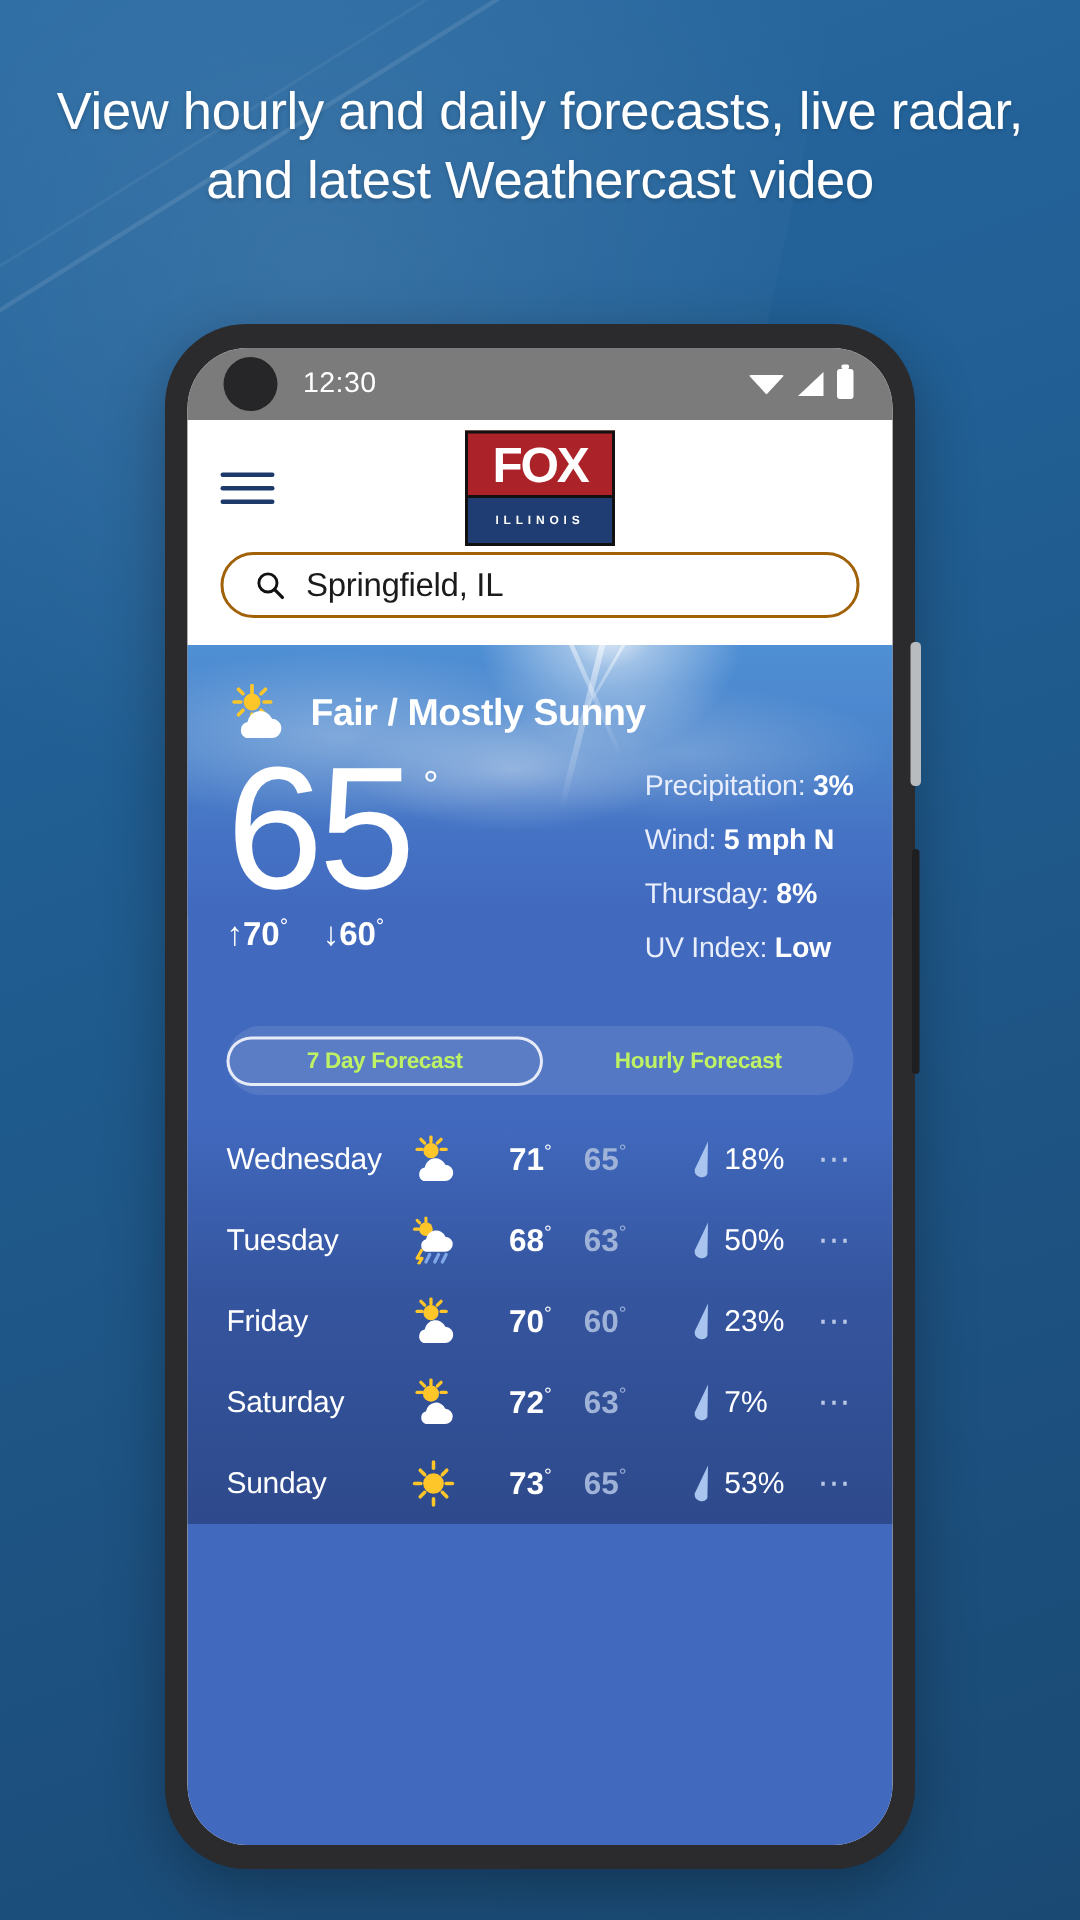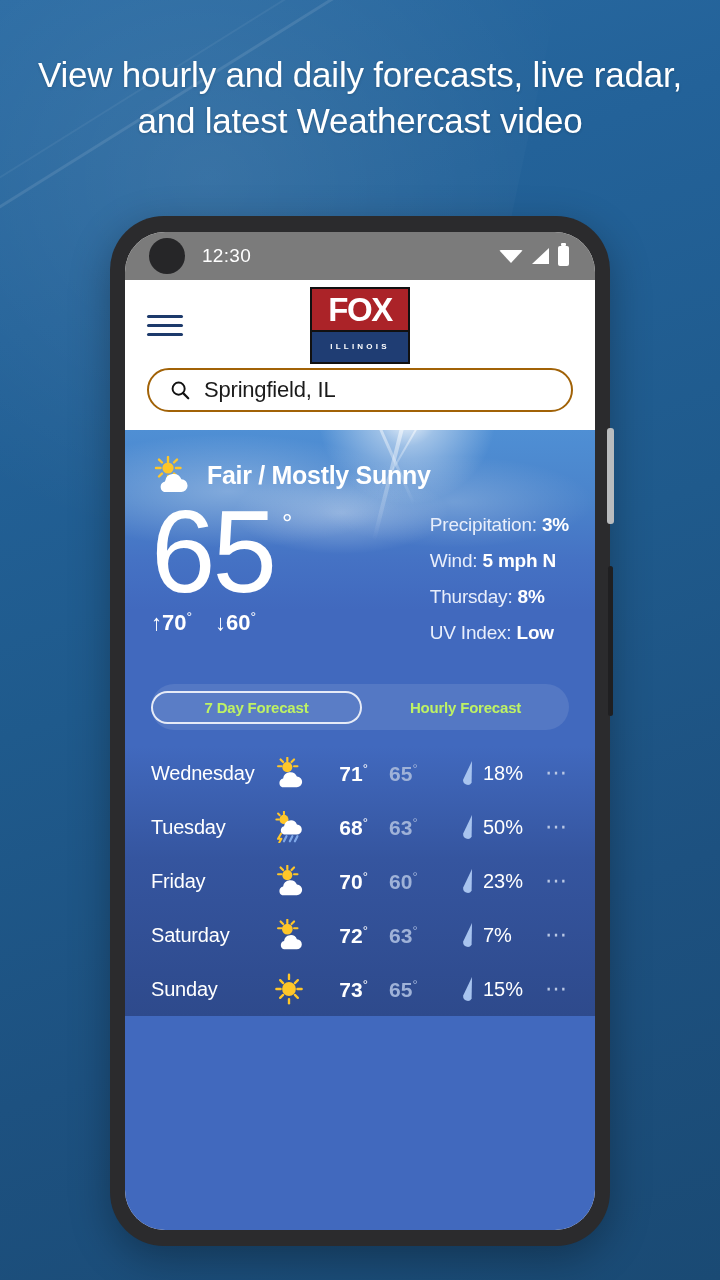--- a/index.html
+++ b/index.html
@@ -349,21 +349,21 @@
               </g>
               <circle cx="21" cy="19" r="8.2" fill="#ffc629"></circle>
             </svg>
           </span>
           <span class="fhi"><span>73</span><sup>°</sup></span>
           <span class="flo"><span>65</span><sup>°</sup></span>
           <span class="fprec">
             <svg width="13" height="26" viewBox="0 0 13 26">
               <path d="M11 1 2.2 19.5a4.6 4.6 0 0 0 8.4 3.2z" fill="#a8c4ef"></path>
             </svg>
-            <span class="pv">15%</span>
+            <span class="pv">53%</span>
           </span>
           <span class="fdots">⋯</span>
         </div>
 
       </div>
 
     </div>
   </div>
 </div>
 

